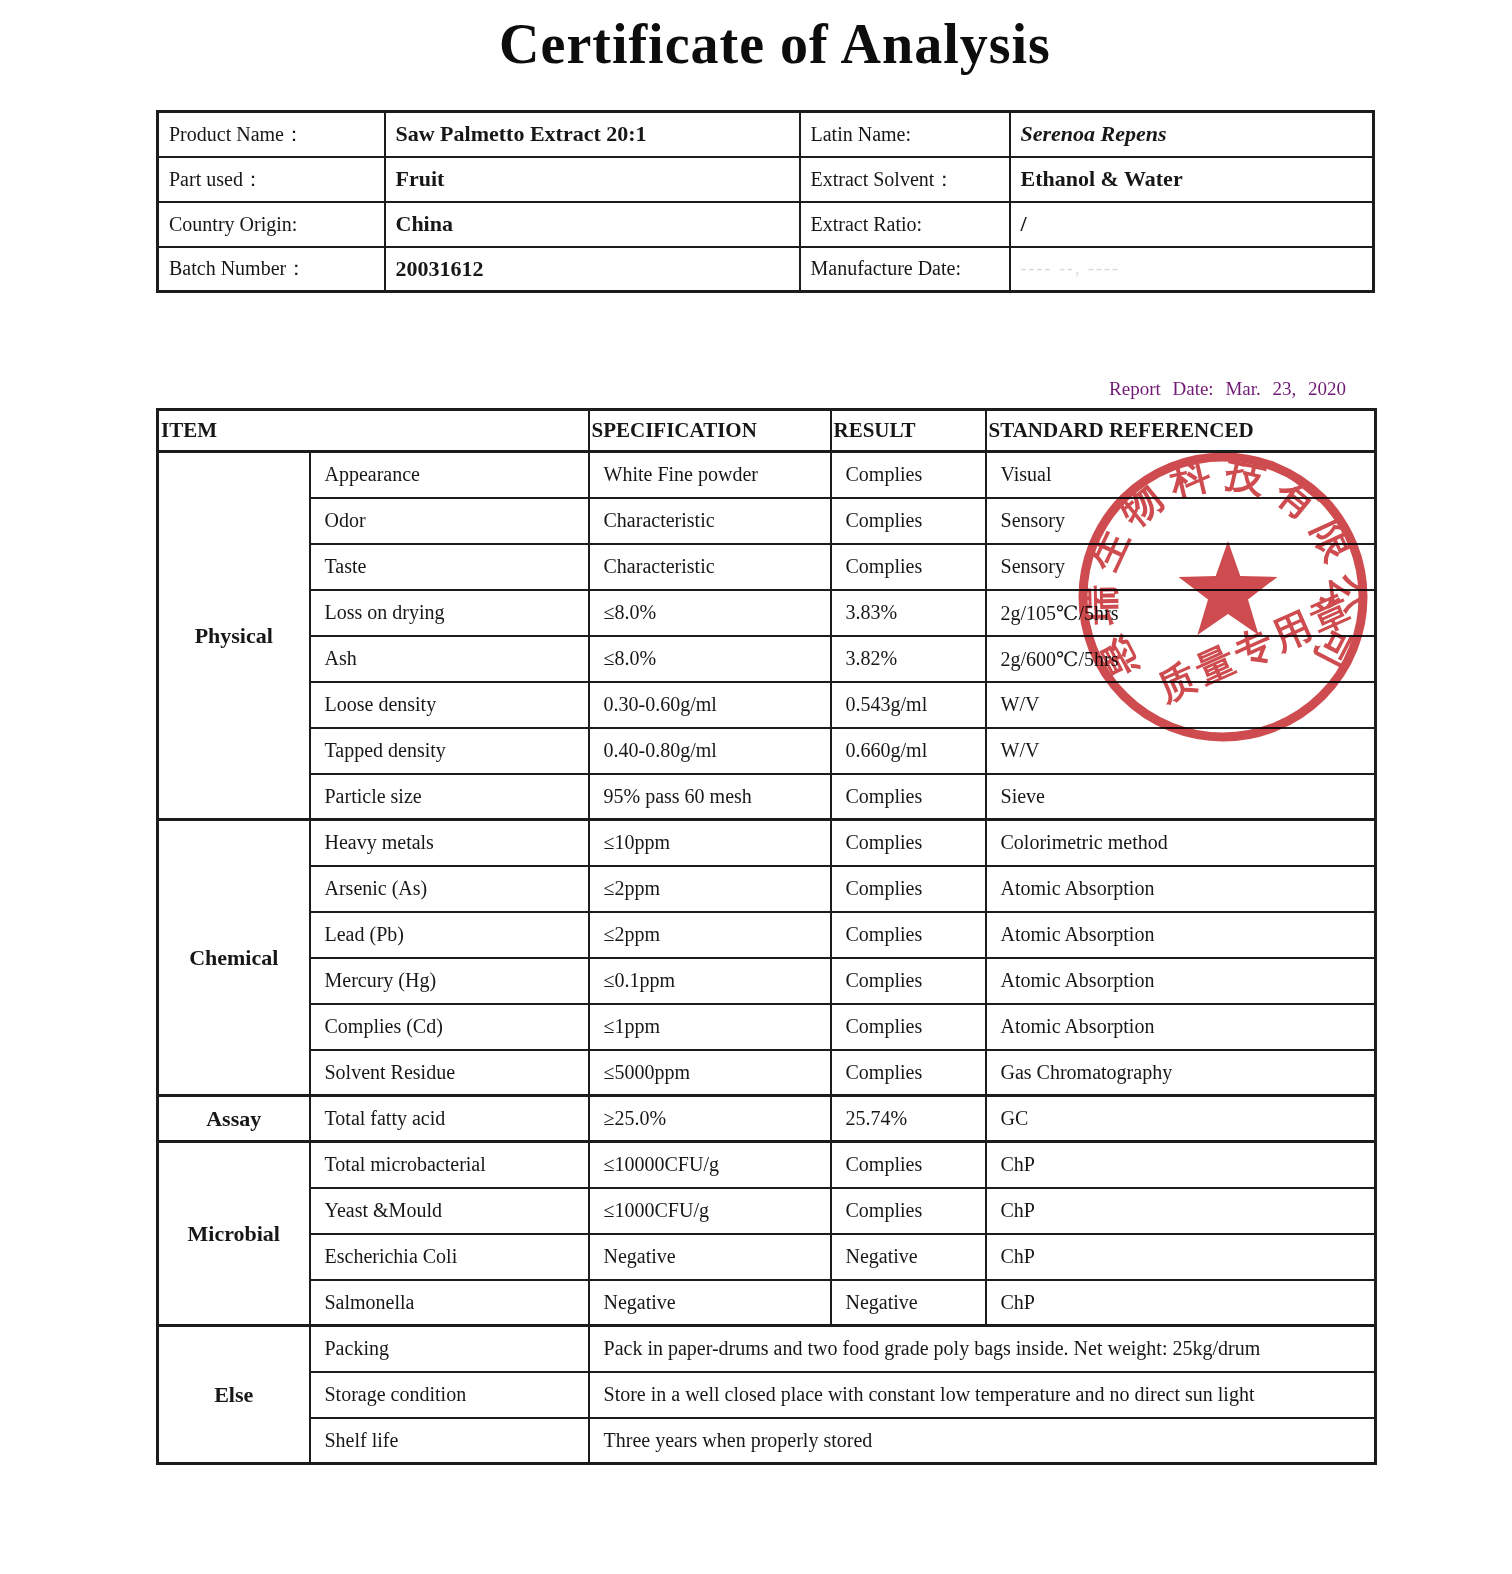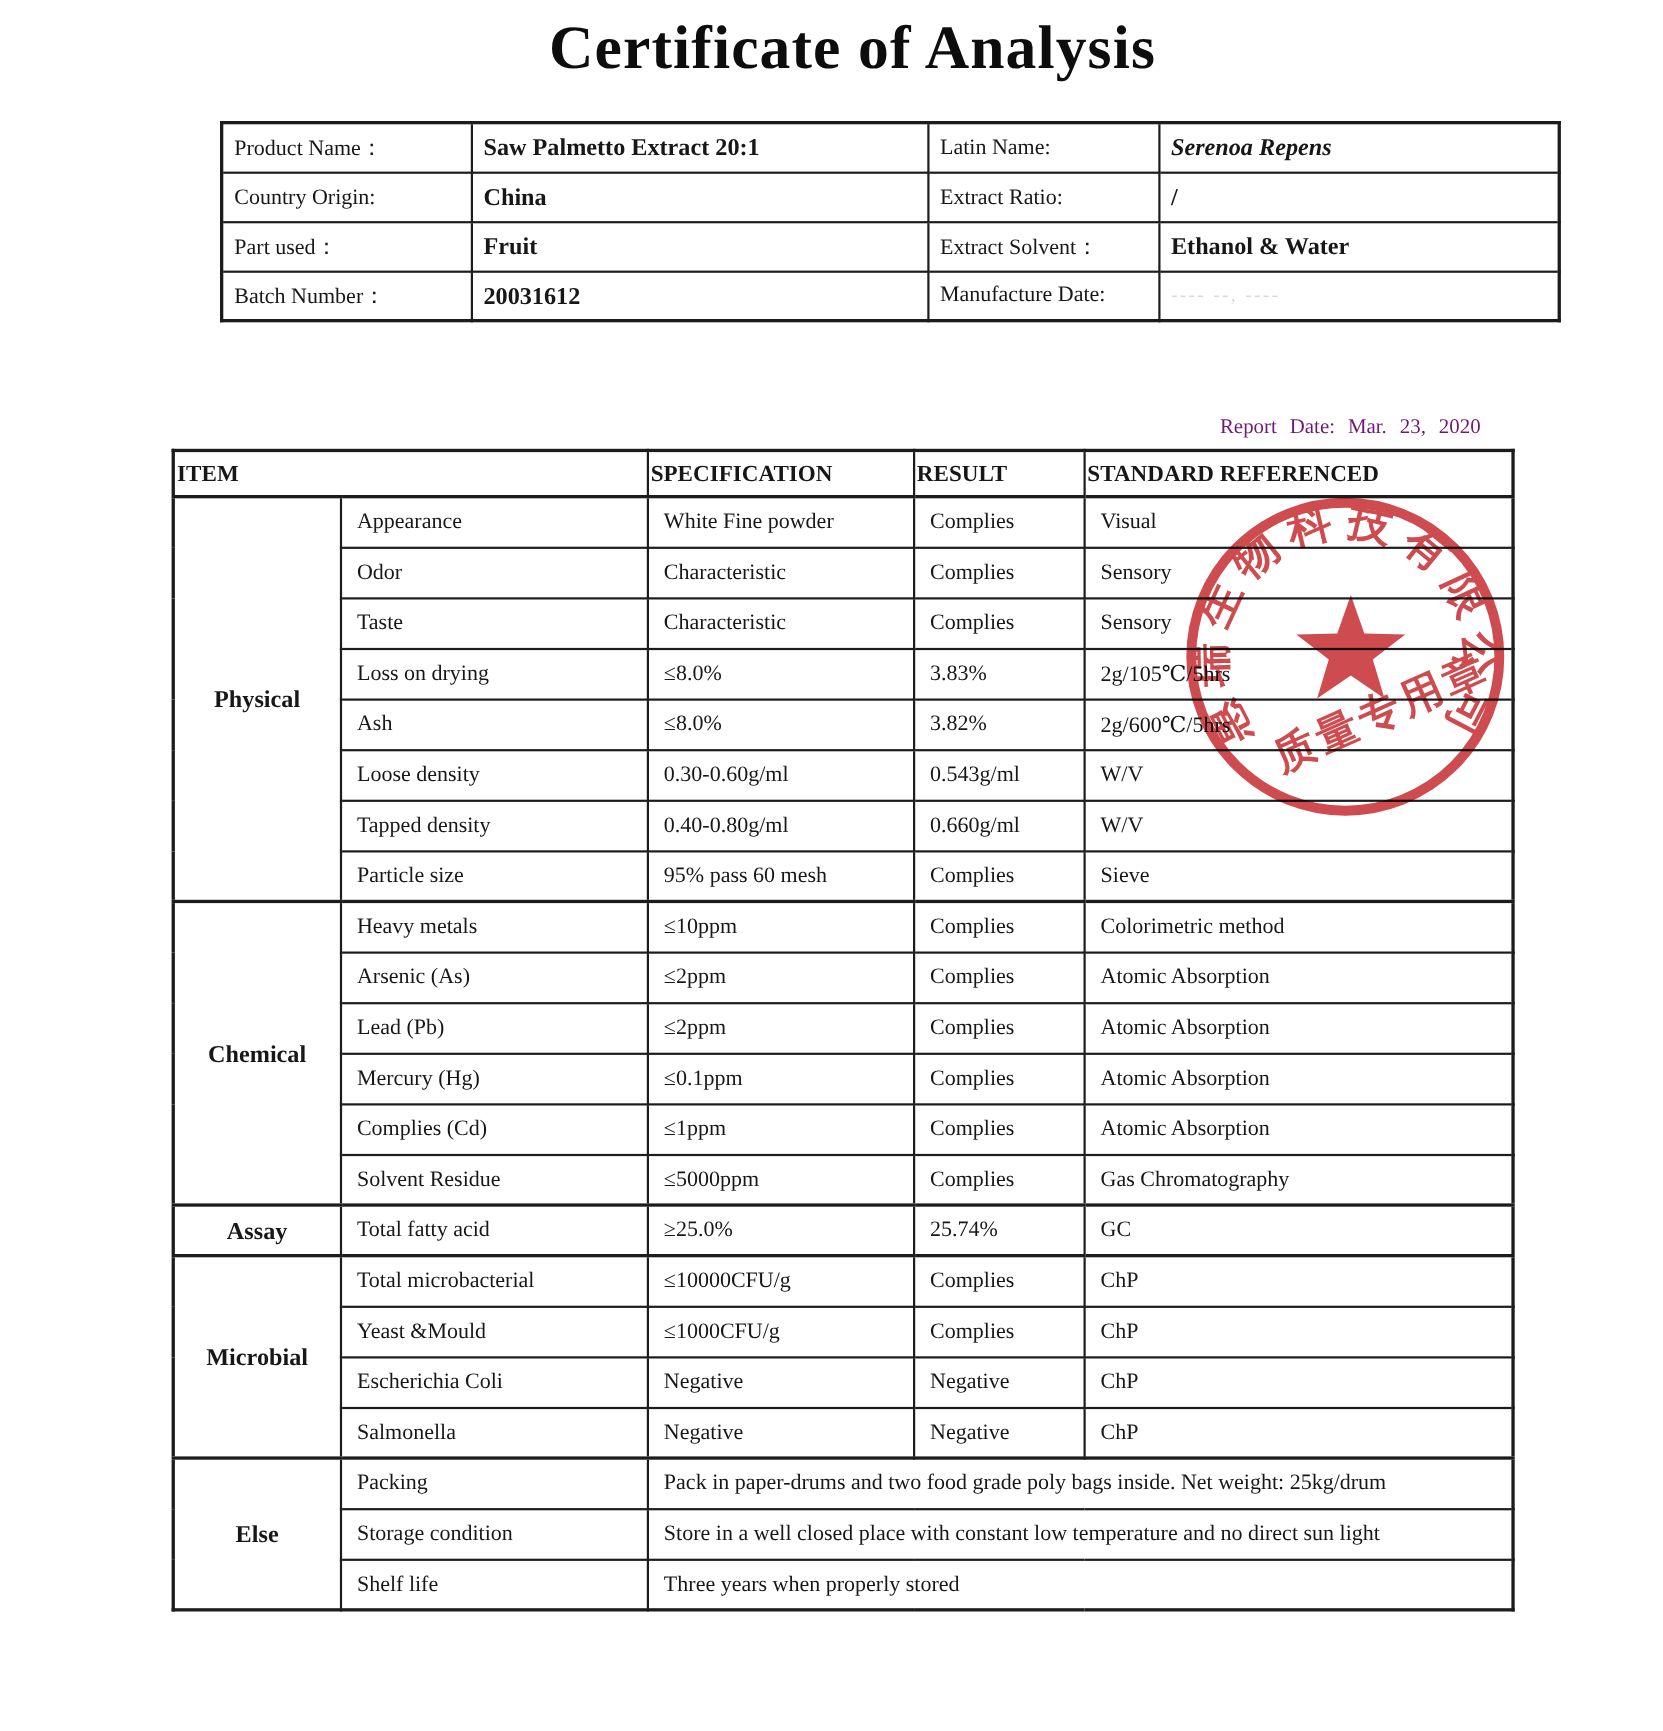--- a/index.html
+++ b/index.html
@@ -17,21 +17,20 @@
     text-align: center;
     font-size: 56px; font-weight: bold; letter-spacing: 1px;
     color: #0d0d0d;
     margin-left: 19px;
   }
   
   table.info {
     position: absolute; left: 156px; top: 110px; width: 1216px;
     border-collapse: collapse; table-layout: fixed;
     border: 3px solid #1c1c1c;
-    margin-left: 44px;
   }
   table.info td {
     border: 2px solid #1c1c1c;
     height: 45px;
     padding: 2px 10px;
     vertical-align: middle;
     overflow: hidden; white-space: nowrap;
   }
   .lbl { font-size: 20px; }
   .val { font-size: 22px; font-weight: bold; }
@@ -86,30 +85,30 @@
         <col style="width:364px">
       </colgroup>
     <tbody>
       <tr>
         <td class="lbl">Product Name：</td>
         <td class="val">Saw Palmetto Extract 20:1</td>
         <td class="lbl">Latin Name:</td>
         <td class="val italic">Serenoa Repens</td>
       </tr>
       <tr>
+        <td class="lbl">Part used：</td>
+        <td class="val">Fruit</td>
+        <td class="lbl">Extract Solvent：</td>
+        <td class="val">Ethanol &amp; Water</td>
+      </tr>
+      <tr>
         <td class="lbl">Country Origin:</td>
         <td class="val">China</td>
         <td class="lbl">Extract Ratio:</td>
         <td class="val">/</td>
-      </tr>
-      <tr>
-        <td class="lbl">Part used：</td>
-        <td class="val">Fruit</td>
-        <td class="lbl">Extract Solvent：</td>
-        <td class="val">Ethanol &amp; Water</td>
       </tr>
       <tr>
         <td class="lbl">Batch Number：</td>
         <td class="val">20031612</td>
         <td class="lbl">Manufacture Date:</td>
         <td class="val faded">---- --, ----</td>
       </tr>
     </tbody>
   </table>
 

